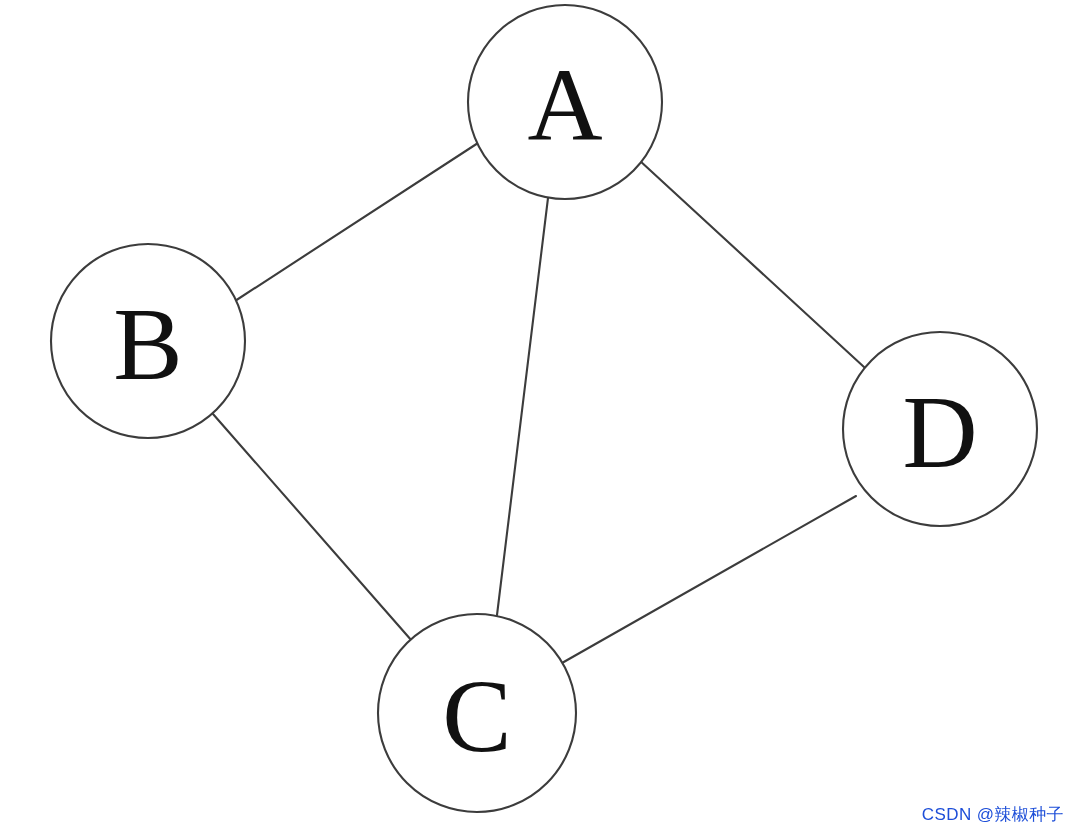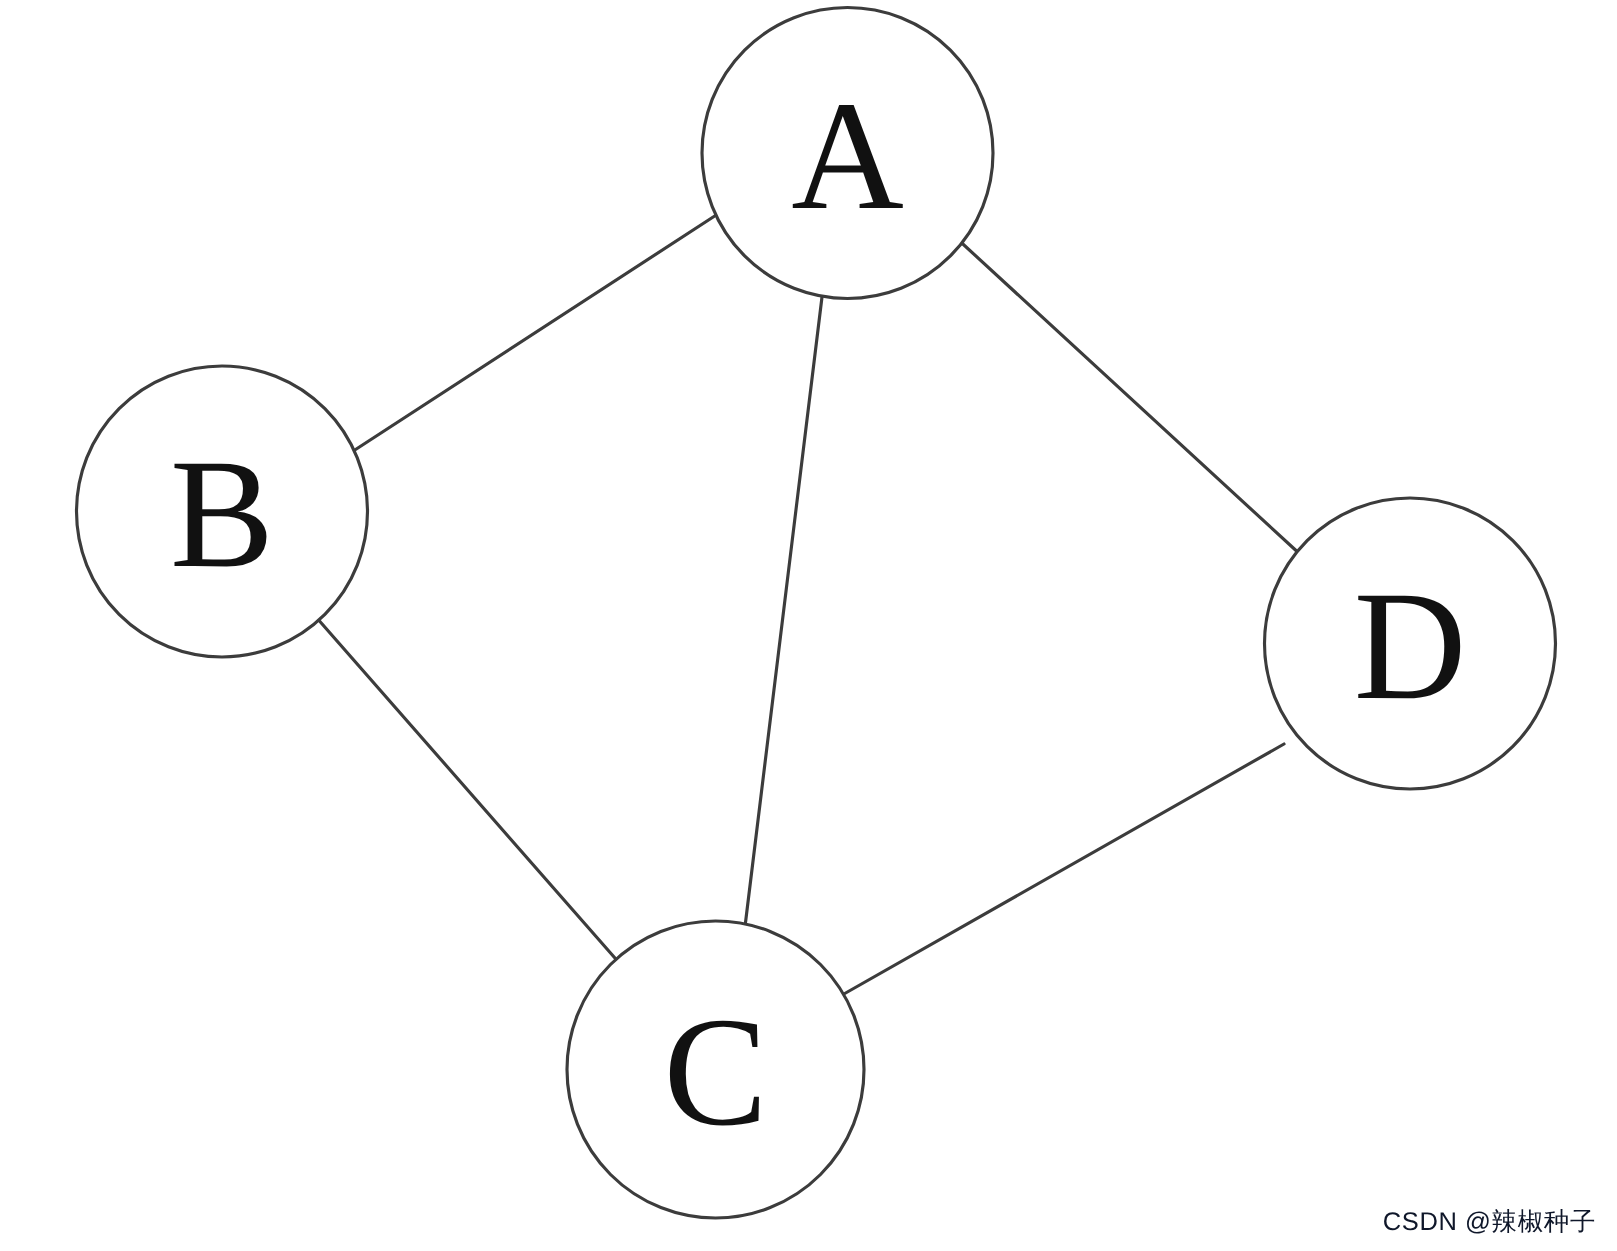--- a/index.html
+++ b/index.html
@@ -44,21 +44,21 @@
     text-anchor: middle;
     dominant-baseline: central;
     font-weight: 400;
   }
   .watermark {
     position: absolute;
     right: 14px;
     bottom: 8px;
     font-family: "Liberation Sans", "DejaVu Sans", sans-serif;
     font-size: 17px;
-    color: #0f172a;
+    color: #1d4ed8;
     letter-spacing: 0.4px;
     white-space: nowrap;
     user-select: none;
   }
 </style>
 </head>
 <body>
 
 <div id="stage">
 

